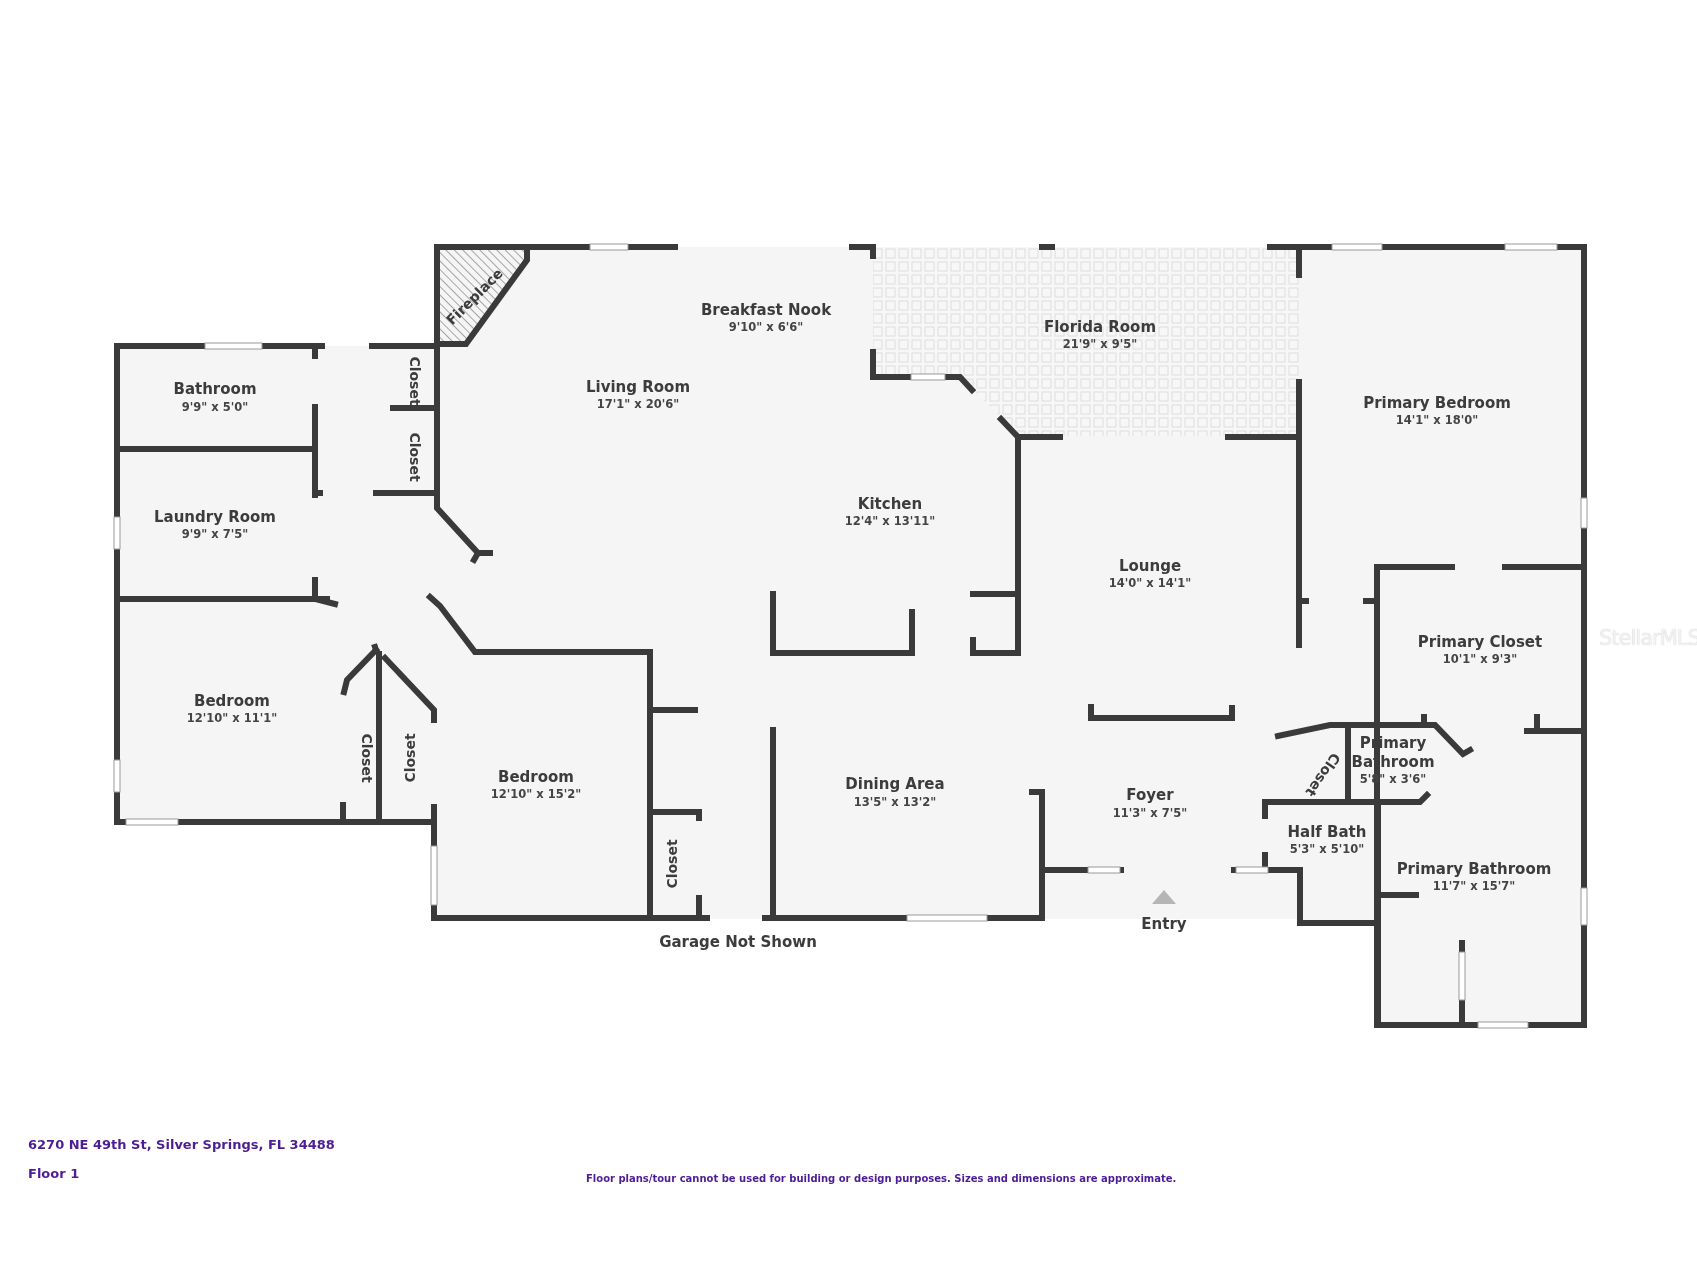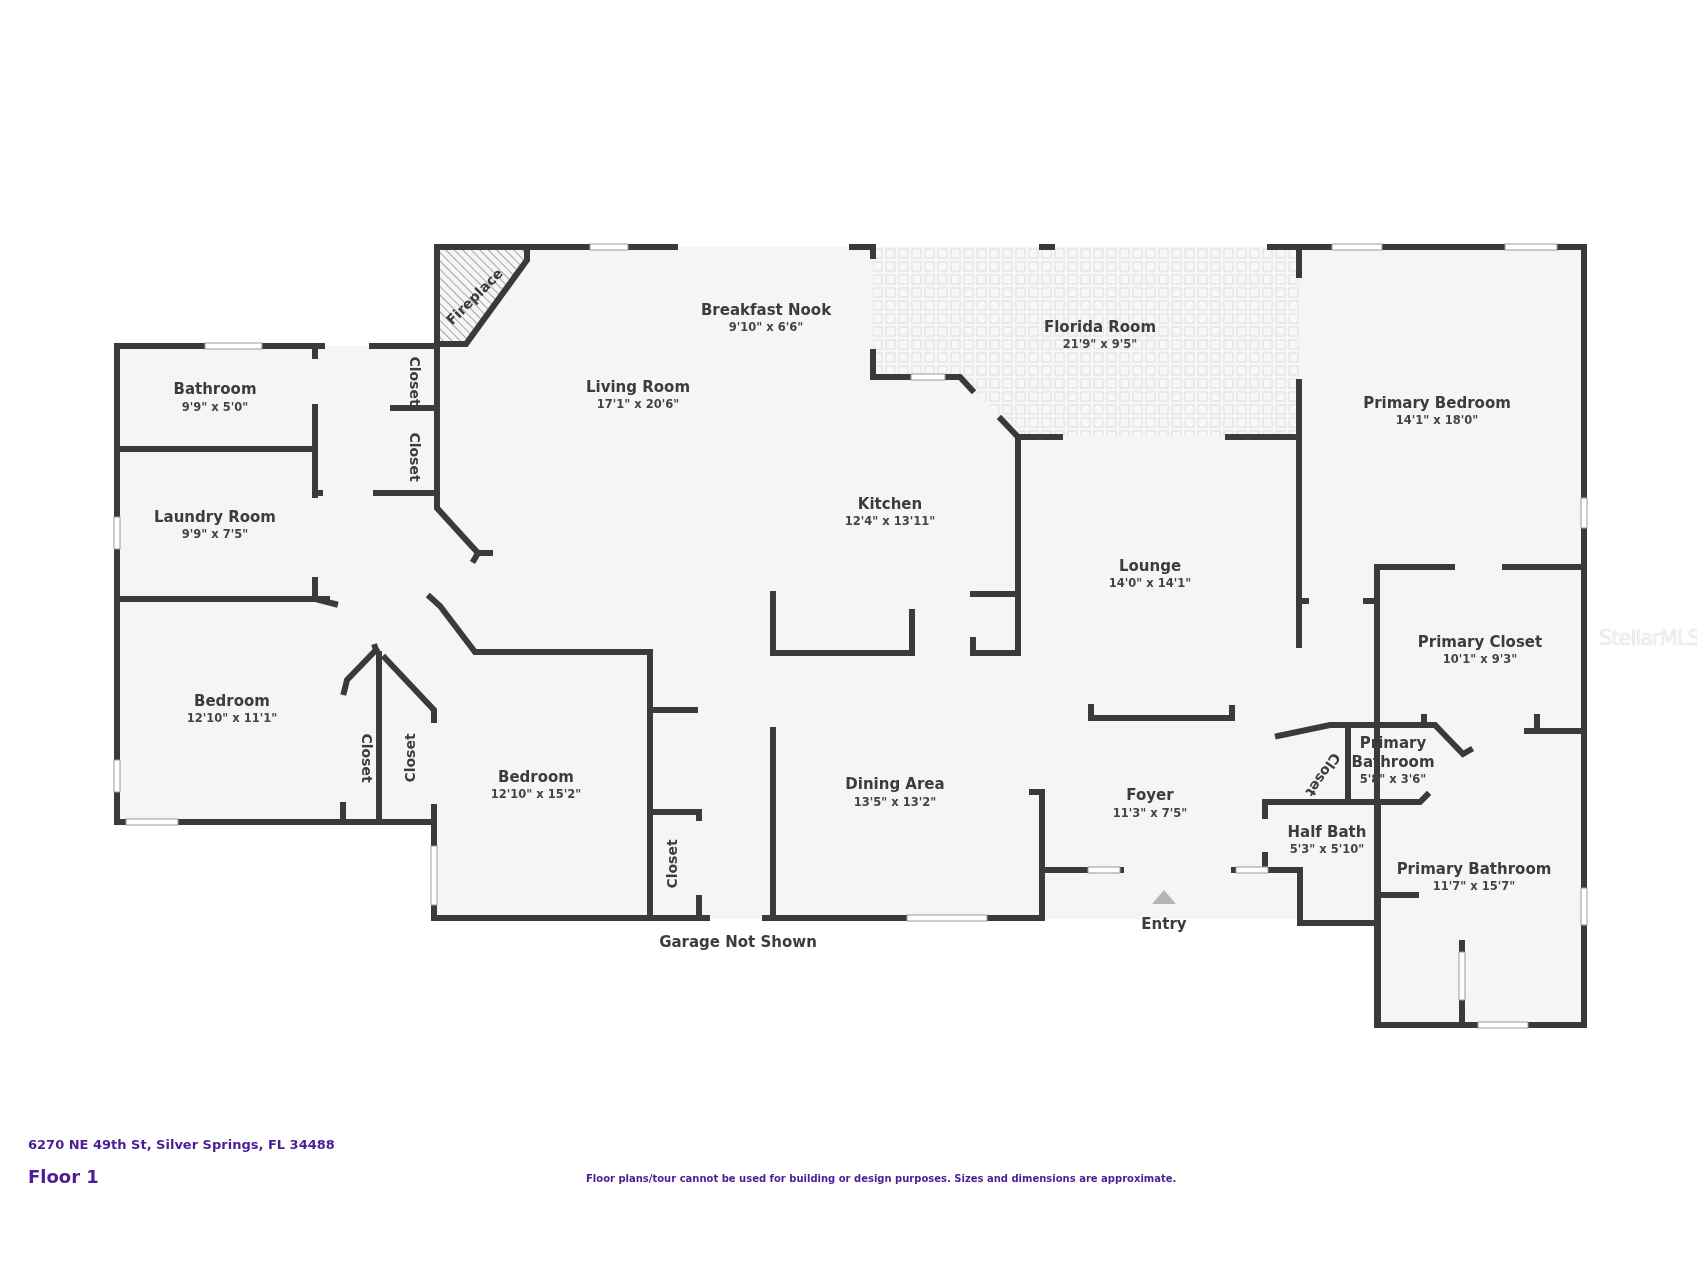--- a/index.html
+++ b/index.html
@@ -6,21 +6,21 @@
   body { width:1697px; height:1272px; position:relative; overflow:hidden; font-family:"DejaVu Sans", "Liberation Sans", sans-serif; }
   #plan { position:absolute; left:0; top:0; width:1697px; height:1272px; }
   .wall { fill:none; stroke:#3a3a3a; stroke-width:6; stroke-linecap:square; stroke-linejoin:miter; }
   .floor { fill:#f5f5f5; }
   .win { fill:#ffffff; stroke:#9a9a9a; stroke-width:1; }
   .rname { font-size:15px; font-weight:bold; fill:#3c3c3c; text-anchor:middle; }
   .rdim { font-size:11.5px; font-weight:bold; fill:#444; text-anchor:middle; }
   .vlabel { font-size:14px; font-weight:bold; fill:#3c3c3c; text-anchor:middle; }
   .footer { position:absolute; color:#4c1d95; font-weight:bold; }
   #address { left:28px; top:1137px; font-size:13px; }
-  #floor-label { left:28px; top:1166px; font-size:18px; }
+  #floor-label { left:28px; top:1166px; font-size:13px; }
   #disclaimer { left:586px; top:1173px; font-size:10px; }
   #watermark { position:absolute; left:1599px; top:626px; font-size:21px; color:#f2f2f2; text-shadow:0 0 1px #bdbdbd; letter-spacing:-1px; }
 </style>
 </head>
 <body>
 
 <svg id="plan" viewBox="0 0 1697 1272" xmlns="http://www.w3.org/2000/svg">
   <defs>
     <pattern id="tile" width="13" height="13" patternUnits="userSpaceOnUse">
       <rect width="13" height="13" fill="#f7f7f7"></rect>

